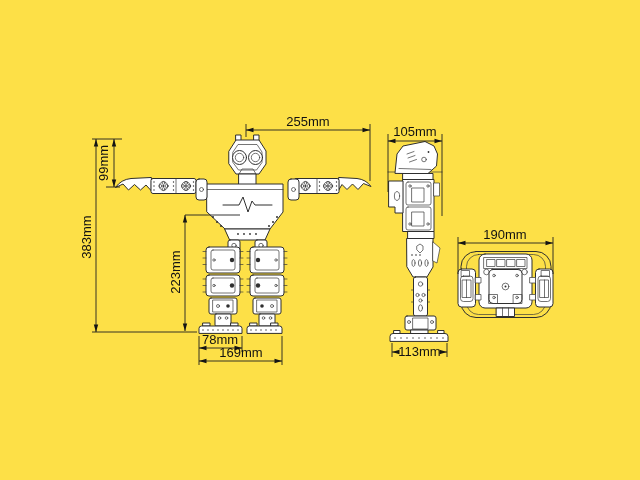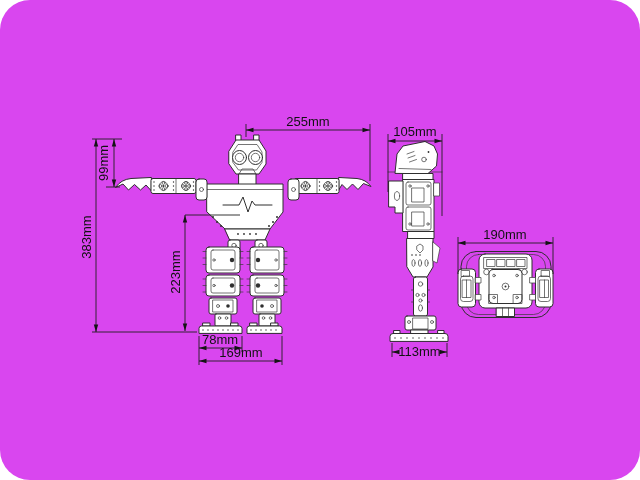--- a/index.html
+++ b/index.html
@@ -1,17 +1,17 @@
 <!DOCTYPE html>
 <html><head>
 <meta charset="utf-8">
 <style>
   html,body { margin:0; padding:0; background:#ffffff; }
   body { width:640px; height:480px; overflow:hidden; }
-  .canvas { width:640px; height:480px; background:#d946ef;border-radius:30px; }
+  .canvas { width:640px; height:480px; background:#fde047; }
   svg .ln  { stroke:#2f2f2f; stroke-width:1; fill:none; stroke-linejoin:round; stroke-linecap:round; }
   svg .wf  { stroke:#2f2f2f; stroke-width:1; fill:#ffffff; stroke-linejoin:round; stroke-linecap:round; }
   svg .thin{ stroke:#3a3a3a; stroke-width:0.7; fill:none; stroke-linejoin:round; stroke-linecap:round; }
   svg .thinw{ stroke:#3a3a3a; stroke-width:0.7; fill:#ffffff; stroke-linejoin:round; stroke-linecap:round; }
   svg .dml { stroke:#1f1f1f; stroke-width:0.9; fill:none; stroke-linecap:butt; }
   svg .arr { fill:#141414; stroke:none; }
   svg .dot { fill:#2f2f2f; stroke:none; }
   svg text.dim { font-family:"Liberation Sans", sans-serif; font-size:13px; fill:#121212; stroke:none; }
 </style>
 </head>

